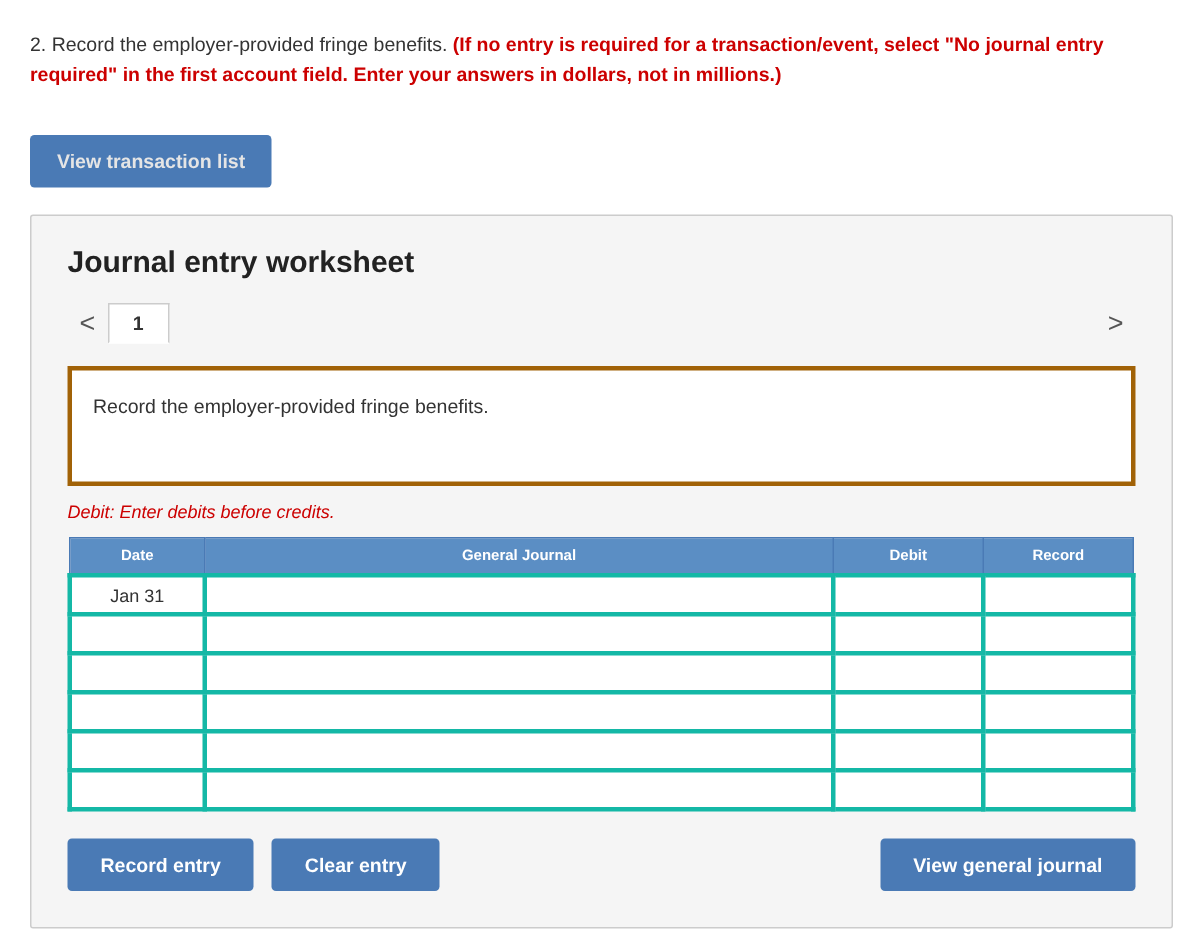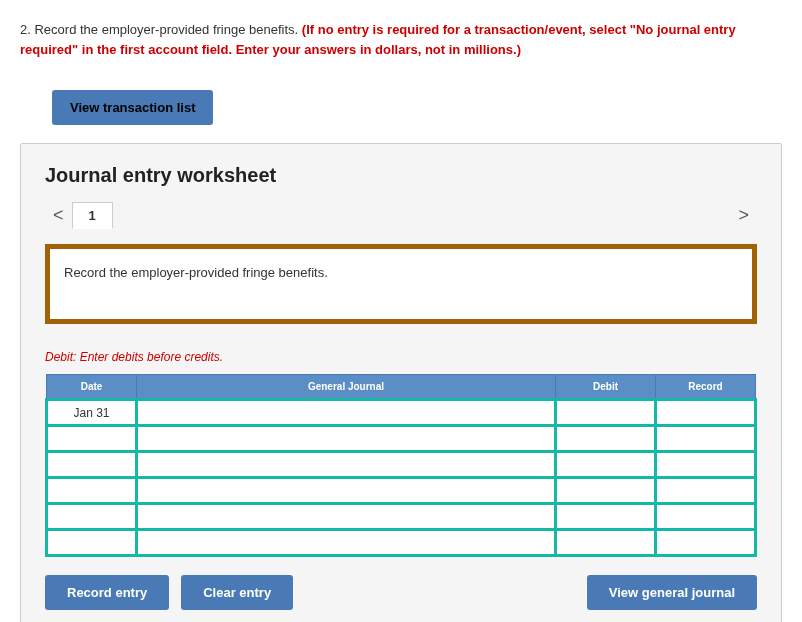--- a/index.html
+++ b/index.html
@@ -18,30 +18,29 @@
       margin-bottom: 16px;
       color: #333;
     }
     .instructions .highlight {
       color: #cc0000;
       font-weight: bold;
     }
 
     .view-transaction-btn {
       background-color: #4a7ab5;
-      color: #000000;
+      color: #e5e5e5;
       border: none;
       padding: 10px 18px;
       font-size: 13px;
       font-weight: bold;
       cursor: pointer;
       border-radius: 3px;
       margin-bottom: 18px;
       display: inline-block;
-      margin-left: 32px;
     }
 
     .worksheet-container {
       border: 1px solid #ccc;
       background: #f5f5f5;
       padding: 20px 24px 24px 24px;
       border-radius: 2px;
     }
 
     .worksheet-title {
@@ -69,23 +68,23 @@
       border-bottom: 1px solid #fff;
       padding: 5px 16px;
       font-size: 13px;
       font-weight: bold;
       position: relative;
       z-index: 1;
     }
 
     .description-box {
       background: #fff;
-      border: 5px solid #a16207;
+      border: 3px solid #a16207;
       padding: 16px 14px;
-      margin-bottom: 26px;
+      margin-bottom: 10px;
       font-size: 13px;
       min-height: 80px;
       color: #333;
     }
 
     .note-text {
       color: #cc0000;
       font-size: 12px;
       margin-bottom: 10px;
       font-style: italic;

